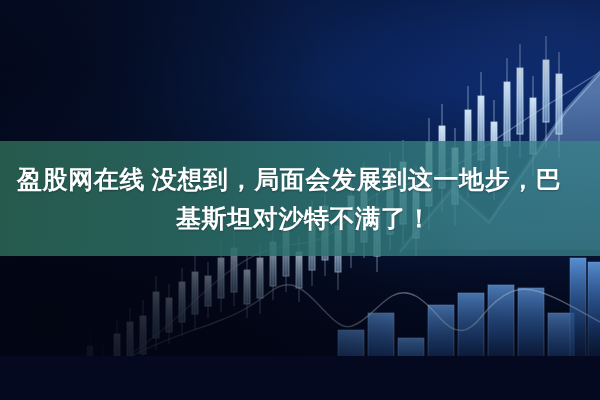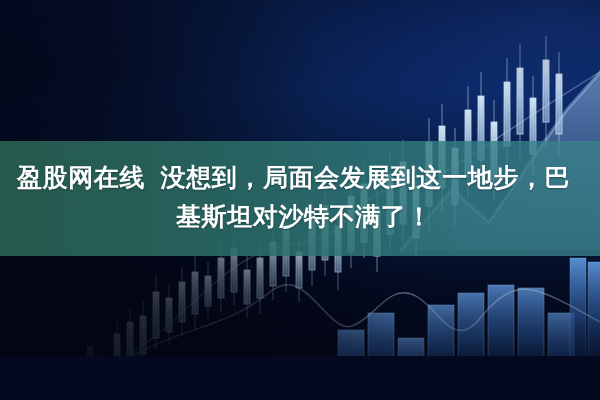--- a/index.html
+++ b/index.html
@@ -2,21 +2,21 @@
 <html><head>
 <meta charset="utf-8">
 <style>
   * { margin:0; padding:0; box-sizing:border-box; }
   html,body { width:600px; height:400px; overflow:hidden; background:#05091f; }
 
   #stage{
     position:relative;
     width:600px; height:356px;
     overflow:hidden;
-    font-family:Liberation Mono, monospace;
+    font-family:Liberation Serif, serif;
   }
 
   
   .bg-base{
     position:absolute; inset:0;
     background:
       radial-gradient(120% 95% at 92% 6%, #13357f 0%, #0d2a6b 22%, #09204f 42%, #061432 64%, #040c24 82%, #03081c 100%),
       linear-gradient(160deg,#091a46 0%, #061231 45%, #040b22 100%);
   }
   .bg-vignette{

